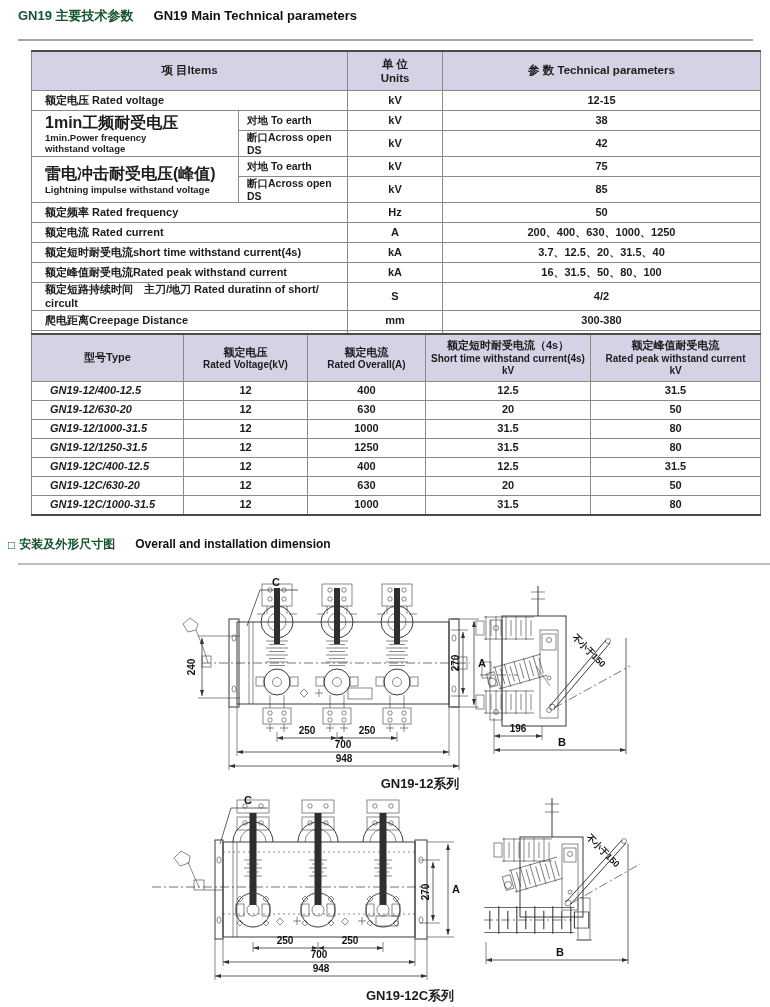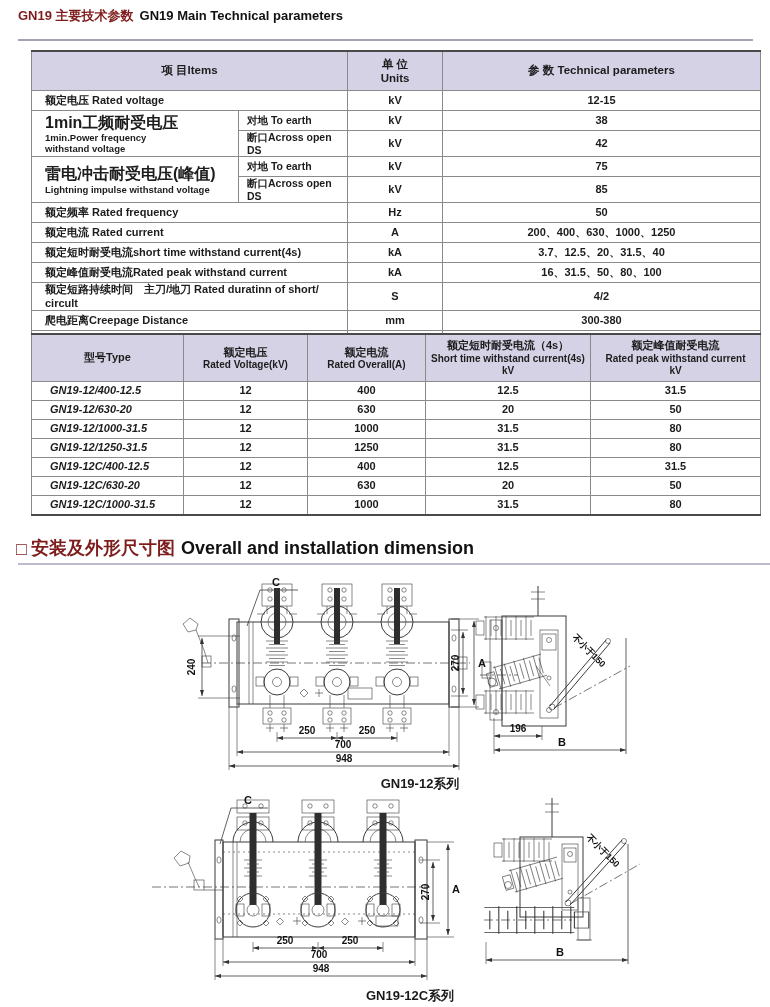--- a/index.html
+++ b/index.html
@@ -1,23 +1,23 @@
 <!DOCTYPE html>
 <html><head>
 <meta charset="utf-8">
 <style>
   html,body{margin:0;padding:0;background:#fff;}
   body{width:770px;height:1007px;position:relative;font-family:"Liberation Sans",sans-serif;color:#1a1a1a;overflow:hidden;}
   .abs{position:absolute;}
   
   .page-title{left:18px;top:7px;font-size:13px;font-weight:bold;white-space:nowrap;}
-  .zh-accent{color:#7f1d1d;}
-  .title-en{color:#111;margin-left:6px;}
+  .zh-accent{color:#14532d;}
+  .title-en{color:#111;margin-left:20px;}
   .rule-top{left:18px;top:39px;width:735px;height:2px;background:#a5a3b2;}
-  .section2{left:16px;top:536px;font-size:18px;font-weight:bold;white-space:nowrap;}
+  .section2{left:8px;top:536px;font-size:12px;font-weight:bold;white-space:nowrap;}
   .sq{display:inline-block;transform:translateY(1px);margin-right:4px;}
   .rule-mid{left:18px;top:563px;width:752px;height:2px;background:#bdbacd;}
   
   table{border-collapse:collapse;table-layout:fixed;font-size:11px;}
   .t1{left:31px;top:50px;width:729px;}
   .t2{left:31px;top:333px;width:729px;}
   td,th{border:1px solid #8a8a8a;text-align:center;vertical-align:middle;padding:0 3px;font-weight:bold;color:#1c1c1c;line-height:1.2;}
   table{border-top:2px solid #4a4a4a;border-bottom:2px solid #4a4a4a;}
   thead td, thead th{background:#d6d2e6;}
   .t1 thead th{height:38px;font-size:11.5px;}

